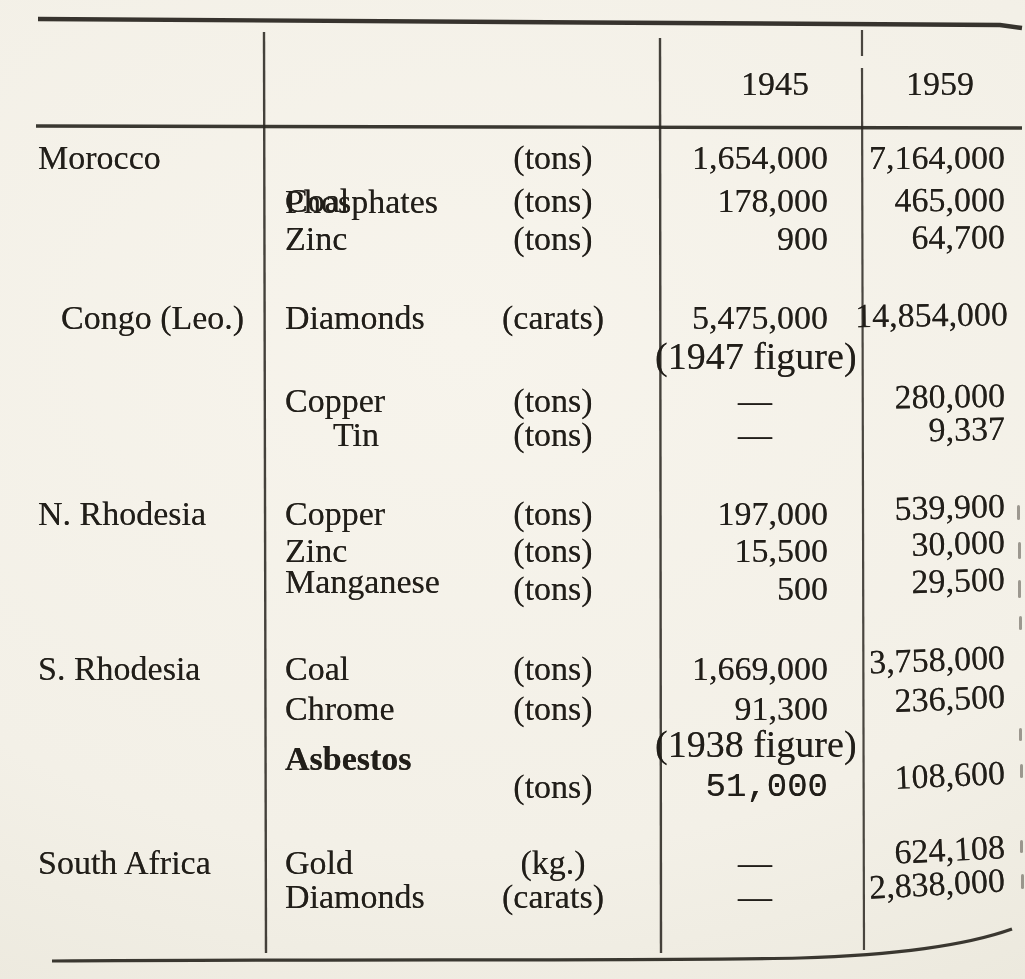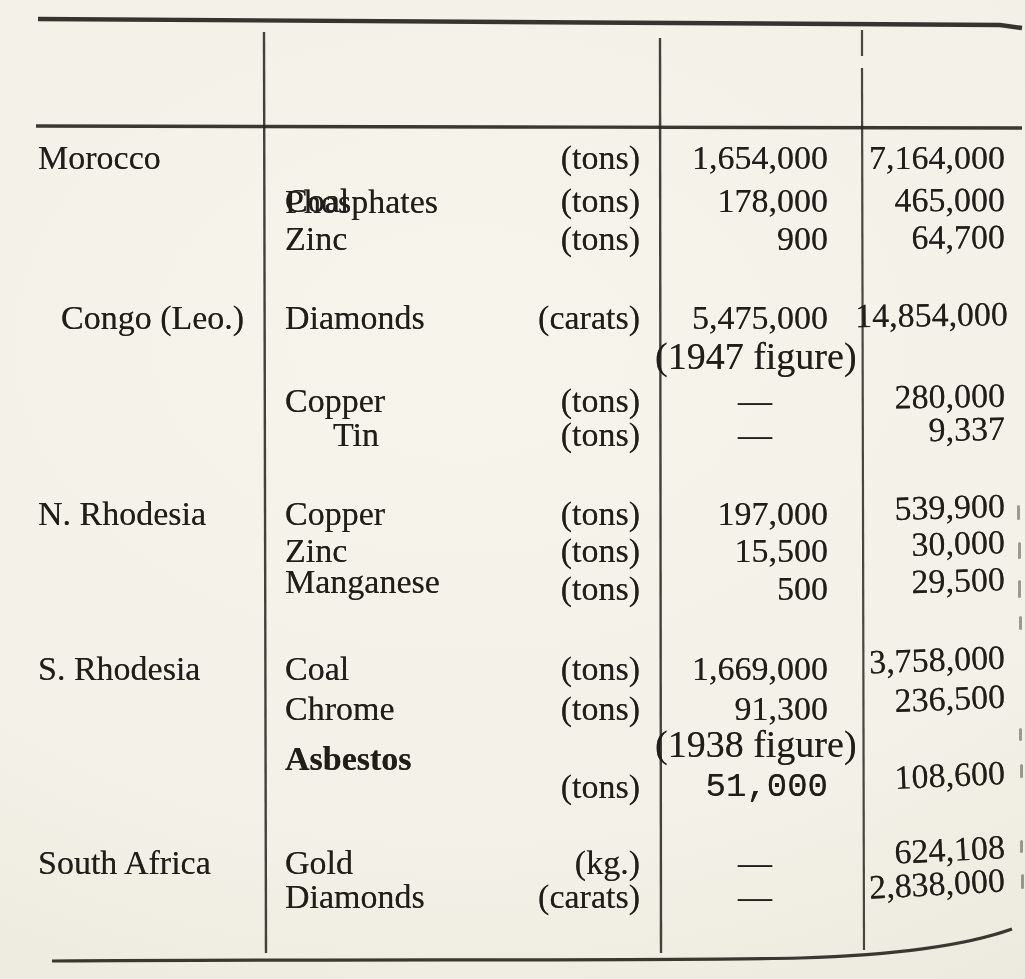--- a/index.html
+++ b/index.html
@@ -8,21 +8,21 @@
     background: radial-gradient(130% 95% at 45% 35%, #f7f4ec 0%, #f3f0e7 55%, #eae7db 88%, #e3e0d3 100%);
     font-family: "Liberation Serif", "DejaVu Serif", serif;
     color:#211e19;
   }
   .txt { position:absolute; font-size:34px; line-height:40px; white-space:nowrap;
          text-shadow: 0 0 0.6px rgba(33,30,25,0.75); }
   .hdr1945 { left:690px; width:170px; top:64px; text-align:center; }
   .hdr1959 { left:870px; width:140px; top:64px; text-align:center; }
   .cell-country { left:38px;  width:220px; text-align:left; }
   .cell-mineral { left:285px; width:195px; text-align:left; }
-  .cell-unit    { left:466px; width:174px; text-align:right; }
+  .cell-unit    { left:466px; width:174px; text-align:center; }
   .cell-1945    { left:682px; width:146px; text-align:right; }
   .cell-1945.dash { text-align:center; }
   .cell-note    { left:655px; width:196px; text-align:right; font-size:38px; }
   .cell-1959    { left:855px; width:150px; text-align:right; }
   .rules { position:absolute; left:0; top:0; }
   .artifact { position:absolute; width:3px; background:rgba(70,64,56,0.5); border-radius:2px; }
 </style>
 </head>
 <body>
 
@@ -37,20 +37,22 @@
     <path d="M52,961 C 350,959 680,961 800,958 C 900,955 970,944 1012,929" stroke="#26231d" stroke-width="3.2" fill="none" opacity="0.9"></path>
 
     <path d="M264,32 L266,953" stroke="#2b2822" stroke-width="2.4" fill="none" opacity="0.88"></path>
 
     <path d="M660,38 L661,953" stroke="#2b2822" stroke-width="2.4" fill="none" opacity="0.88"></path>
 
     <path d="M862,30 L862,56" stroke="#2b2822" stroke-width="2.2" fill="none" opacity="0.85"></path>
     <path d="M862,68 L864,950" stroke="#2b2822" stroke-width="2.2" fill="none" opacity="0.85"></path>
   </svg>
 
+  <div class="txt hdr1945">1945</div>
+  <div class="txt hdr1959">1959</div>
 
   <div>
       <div class="txt cell-country" style="top: 138px;">Morocco</div>
       <div class="txt cell-mineral" style="top: 138px; margin-top: 44px;">Phosphates</div>
       <div class="txt cell-unit" style="top: 138px;">(tons)</div>
       <div class="txt cell-1945" style="top: 138px;">1,654,000</div>
       <div class="txt cell-1959" style="top: 138px; transform: translateY(0px) rotate(0.01deg);">7,164,000</div>
       <div class="txt cell-mineral" style="top: 181px;">Coal</div>
       <div class="txt cell-unit" style="top: 181px;">(tons)</div>
       <div class="txt cell-1945" style="top: 181px;">178,000</div>

